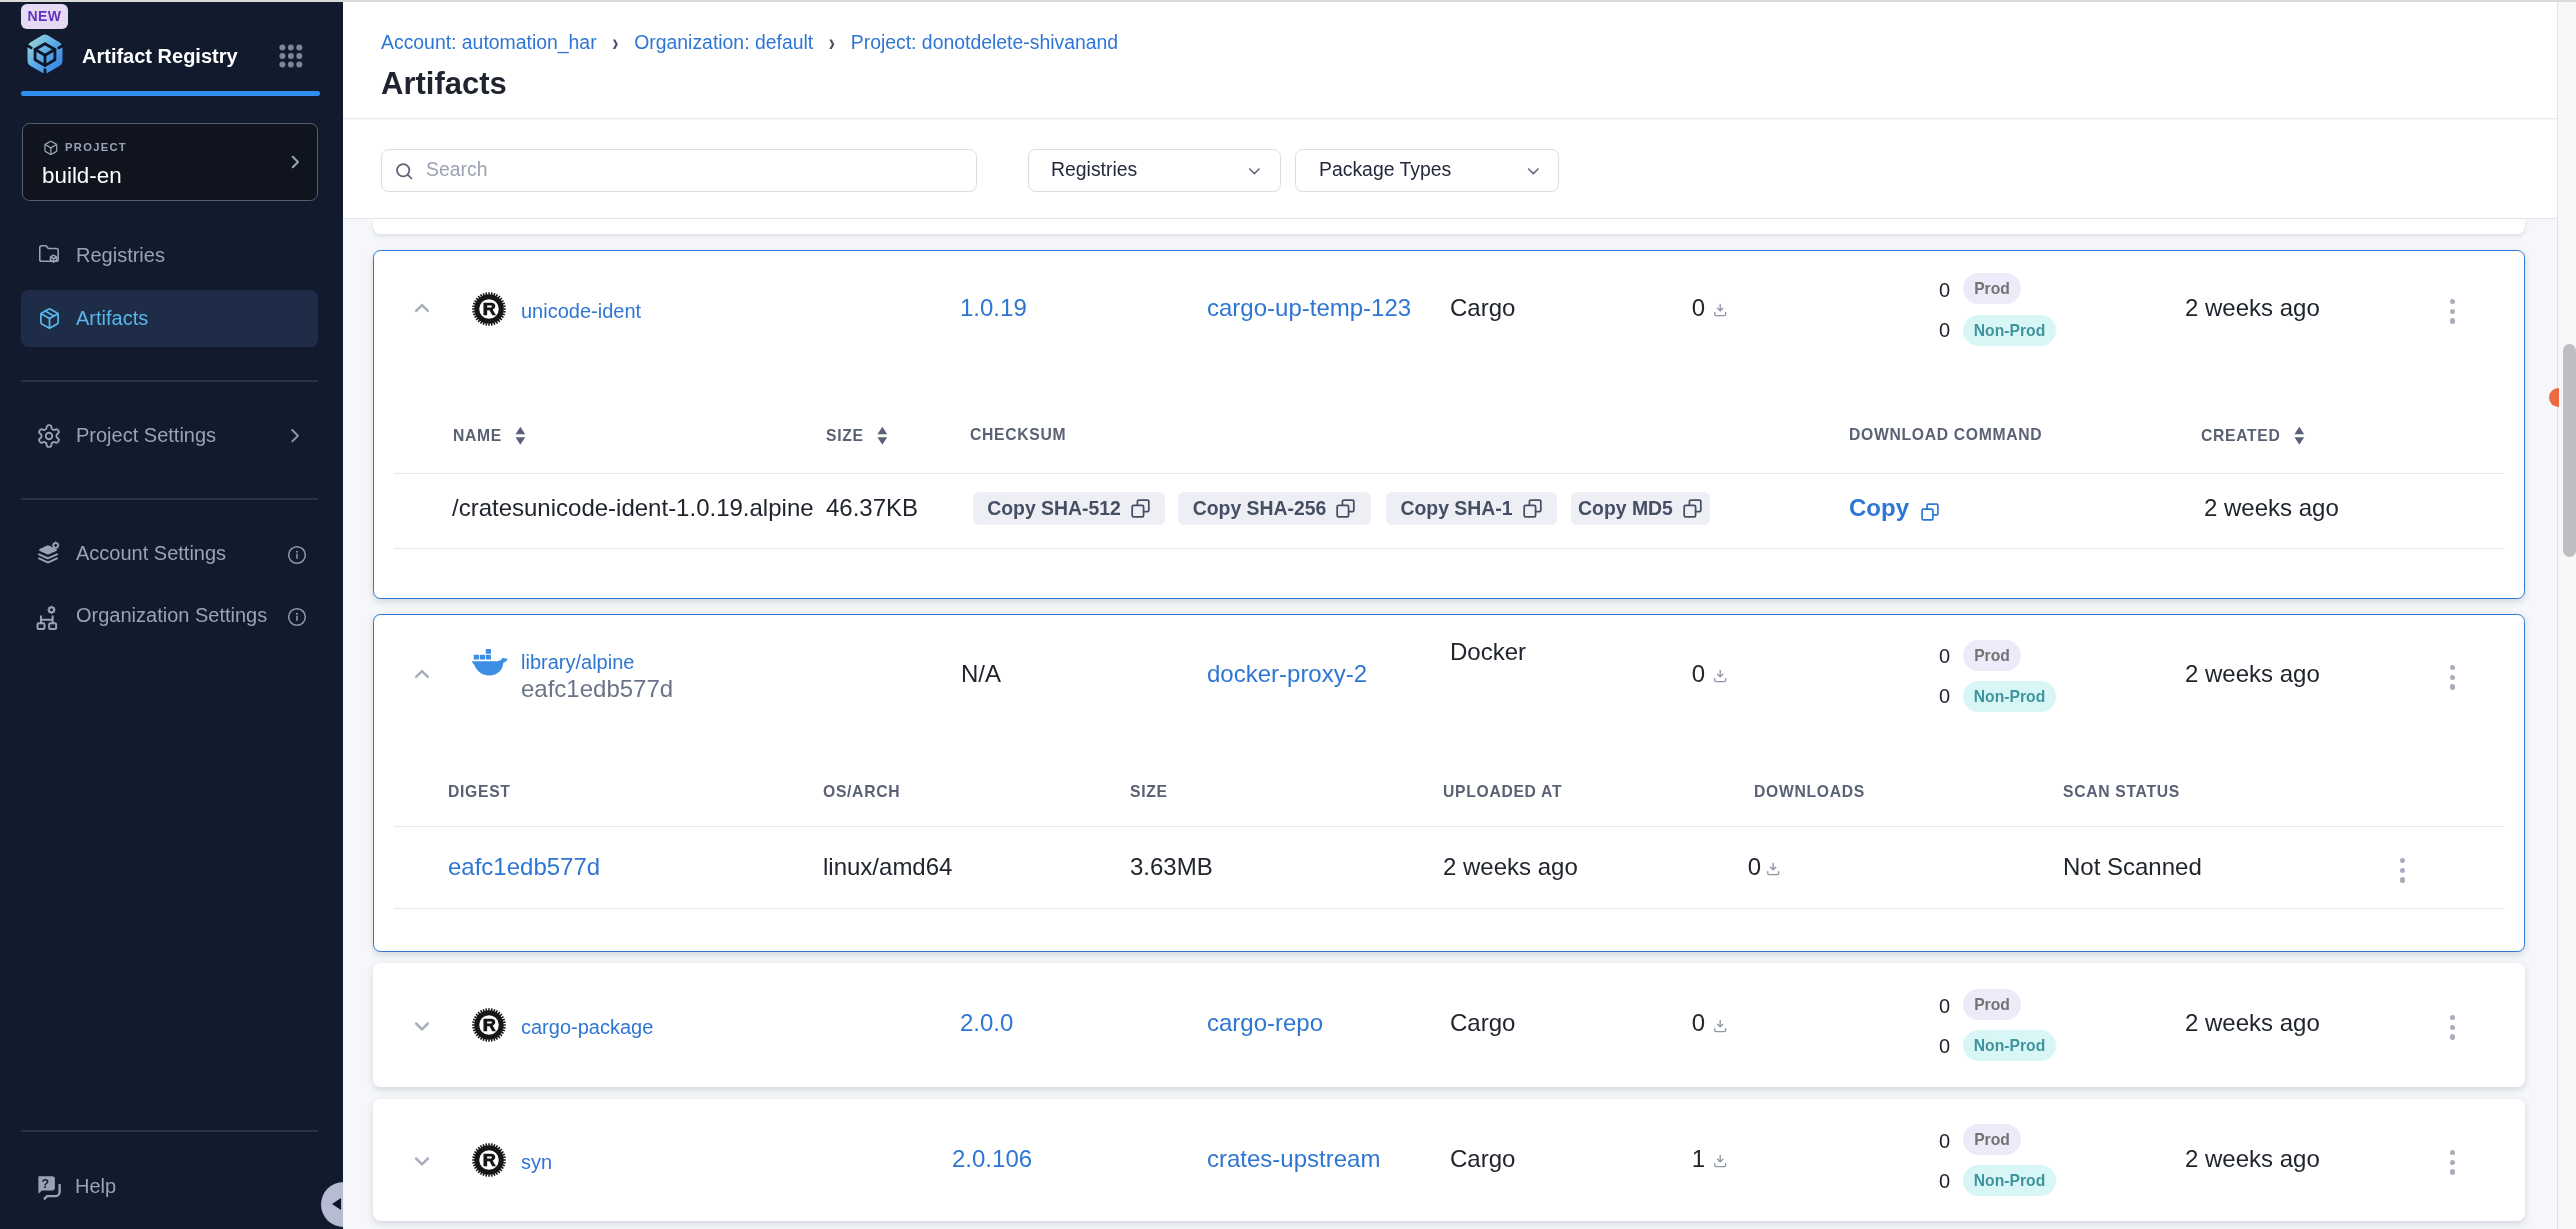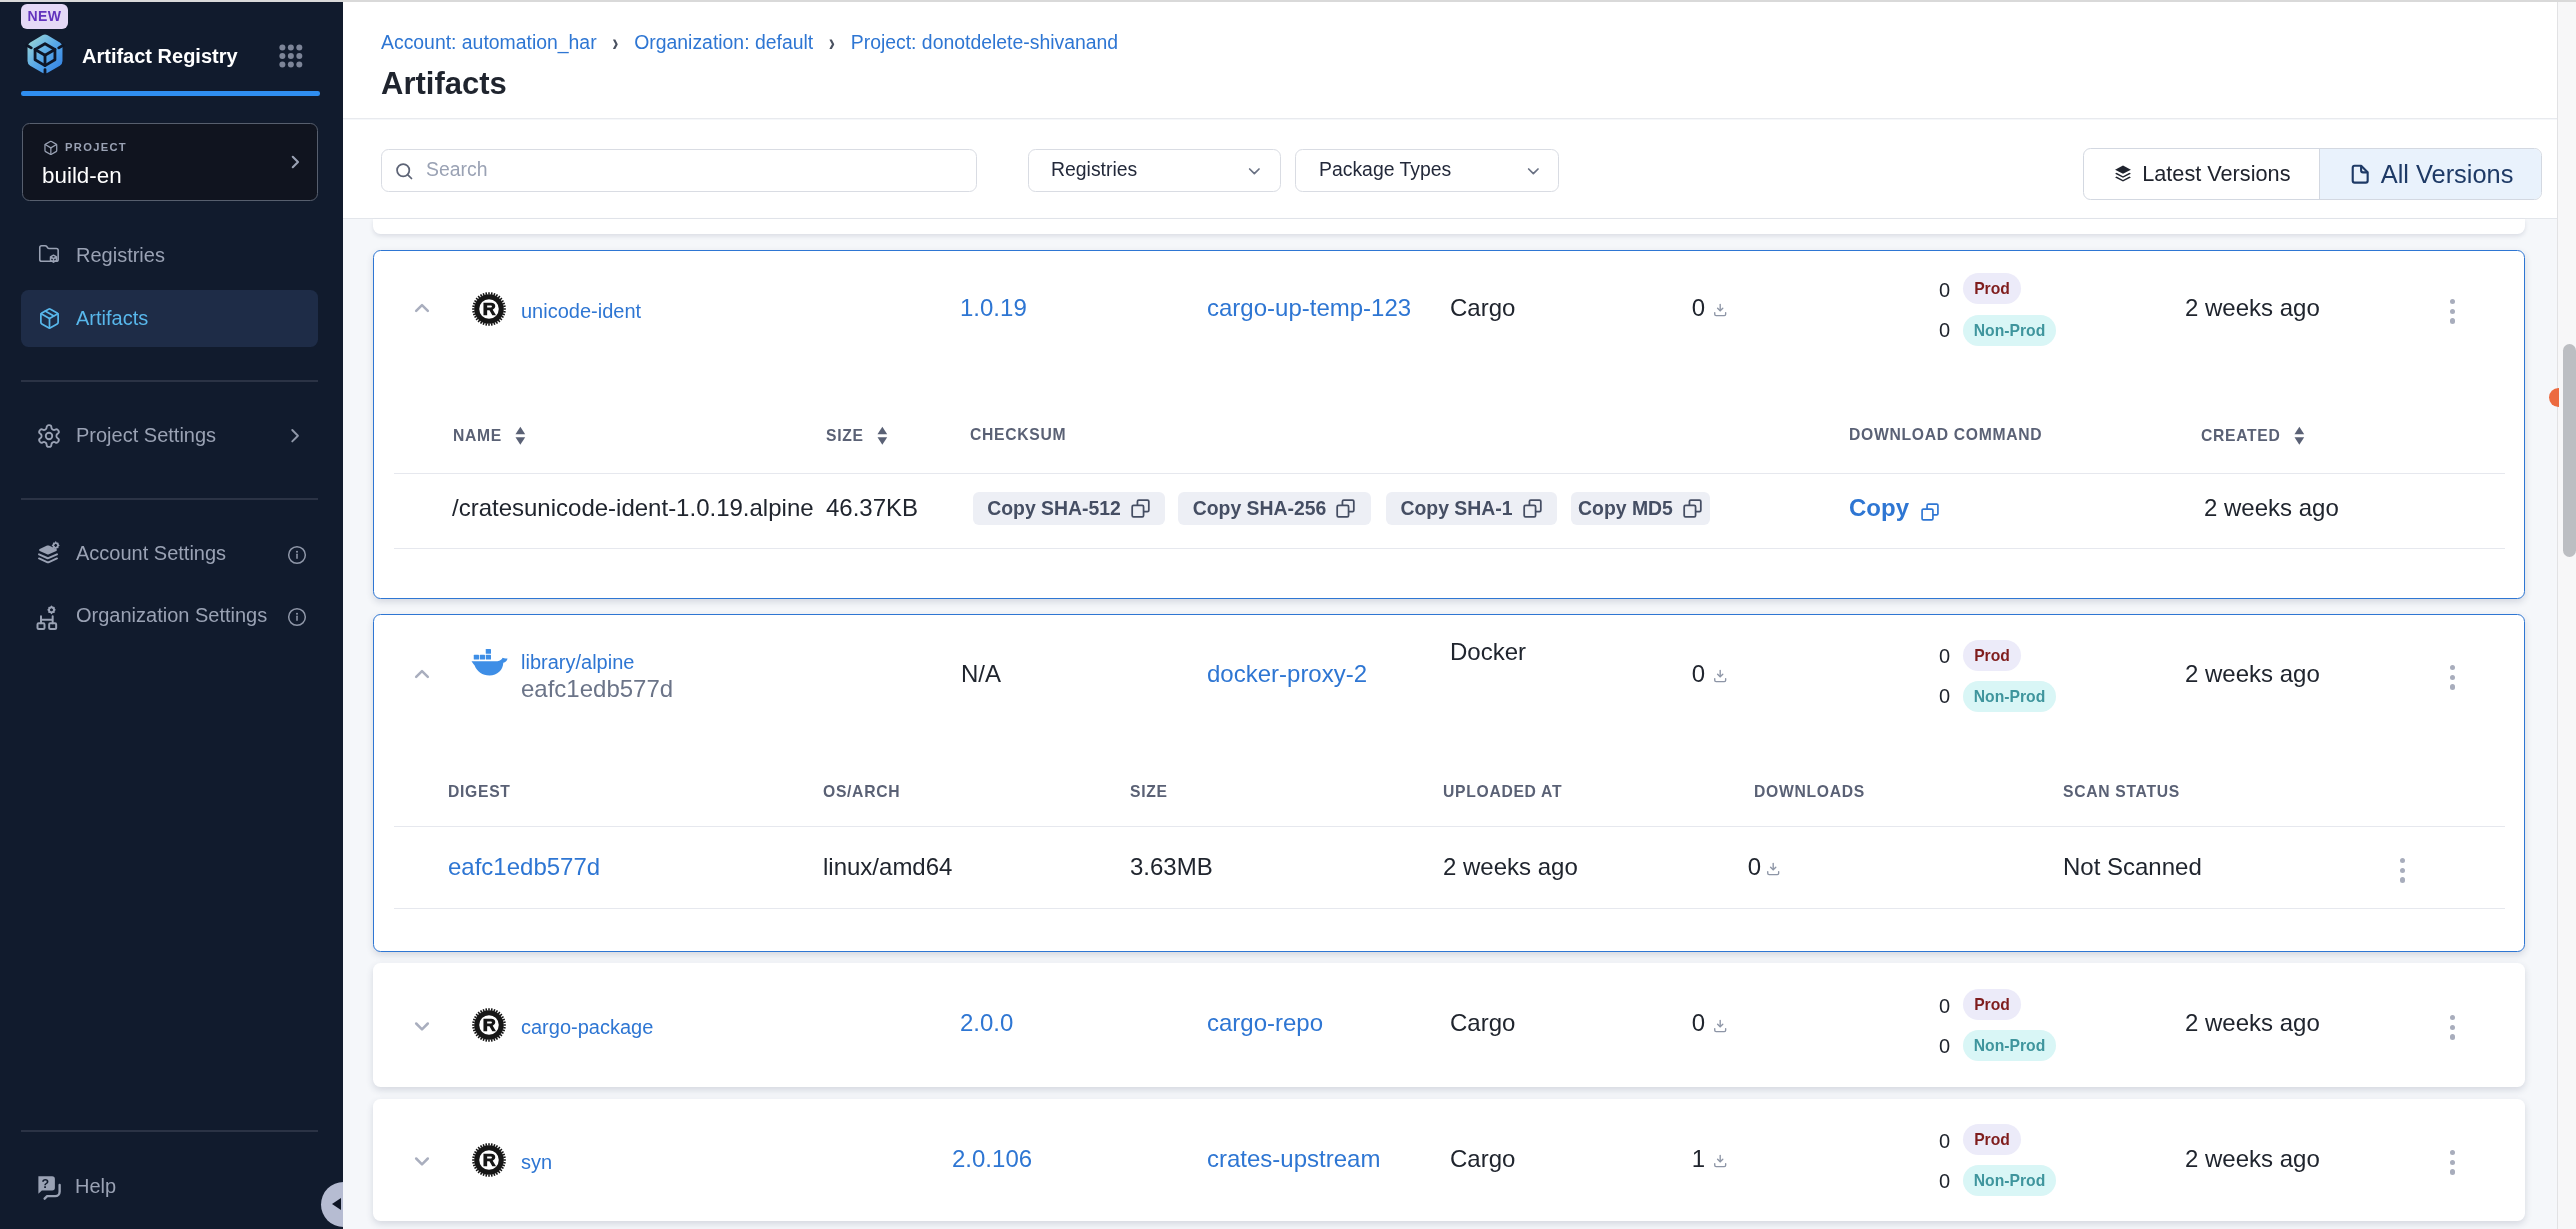--- a/index.html
+++ b/index.html
@@ -44,21 +44,21 @@
 
 .card { position:absolute; left:373px; width:2152px; background:#fff; border-radius:7.5px;
   box-shadow:0 3px 7.5px rgba(45,55,85,.16); }
 .cardsel { border:1.5px solid #2e76d3; }
 .link { color:#2e76d3; }
 .dark { color:#20252e; }
 .f28 { font-size:24px; }
 .f30 { font-size:20px; }
 .pill { position:absolute; height:31px; border-radius:15.7px; display:flex; align-items:center;
   justify-content:center; font-size:15.7px; font-weight:bold; }
-.pillprod { width:58px; background:#ecebf9; color:#7f1d1d; }
+.pillprod { width:58px; background:#ecebf9; color:#737373; }
 .pillnon { width:93px; background:#d9f6f6; color:#3f959d; }
 .th { position:absolute; font-size:15.7px; font-weight:bold; color:#5a6175; letter-spacing:0.7px;
   display:flex; align-items:center; gap:12px; }
 .tdiv { position:absolute; left:21px; right:21px; height:0.7px; background:#e6e8ee; }
 .copybtn { position:absolute; top:492px; height:33px; background:#edeff5; border-radius:6px;
   display:flex; align-items:center; justify-content:center; gap:9px;
   font-size:19.4px; font-weight:600; color:#454e63; }
 .dots { position:absolute; width:5.2px; }
 .dots span { display:block; width:5.2px; height:5.2px; border-radius:50%; background:#a8adbc; margin-bottom:4.5px; }
 
@@ -216,37 +216,20 @@
     </svg>
 
   <div class="inputbox" style="left:1295px;width:264px"></div>
   <div class="c" style="left:1319px;top:159px;height:22.4px">
       <span class="sellabel">Package Types</span>
     </div>
   <svg class="abs" style="left:1524px;top:162px" width="18.7" height="18.7" viewBox="0 0 24 24" fill="none" stroke="#697183" stroke-width="2.2" stroke-linecap="round" stroke-linejoin="round">
       <path d="m6 9 6 6 6-6"></path>
     </svg>
 
-  <div class="toggle">
-    <div class="tseg tseg1">
-      <svg width="20" height="21.7" viewBox="0 0 24 24" fill="#20242e">
-          <path d="M12 2 2.5 7 12 12l9.5-5z"></path>
-          <path d="m4.3 10.8-1.8 1 9.5 5 9.5-5-1.8-1-7.7 4z"></path>
-          <path d="m4.3 15.3-1.8 1 9.5 5 9.5-5-1.8-1-7.7 4z"></path>
-        </svg>
-      <span>Latest Versions</span>
-    </div>
-    <div class="tseg tseg2">
-      <svg width="22.4" height="22.4" viewBox="0 0 24 24" fill="none" stroke="#1e3a66" stroke-width="2.3" stroke-linejoin="round">
-          <path d="M13 3 H6 a2 2 0 0 0 -2 2 v14 a2 2 0 0 0 2 2 h12 a2 2 0 0 0 2-2 V10 Z"></path>
-          <path d="M13 3 v5 a2 2 0 0 0 2 2 h5"></path>
-        </svg>
-      <span>All Versions</span>
-    </div>
-  </div>
 
   <div class="abs" style="left:373px;top:219px;width:2152px;height:15px;background:#fff;border-radius:0 0 7.5px 7.5px;box-shadow:0 2.2px 4.5px rgba(40,50,80,.12)"></div>
 
   <div class="card cardsel" style="top:250px;height:349px"></div>
 
   <div class="card cardsel" style="top:614px;height:338px"></div>
 
   <div class="card" style="top:963px;height:124px"></div>
 
   <div class="card" style="top:1099px;height:122px"></div>

